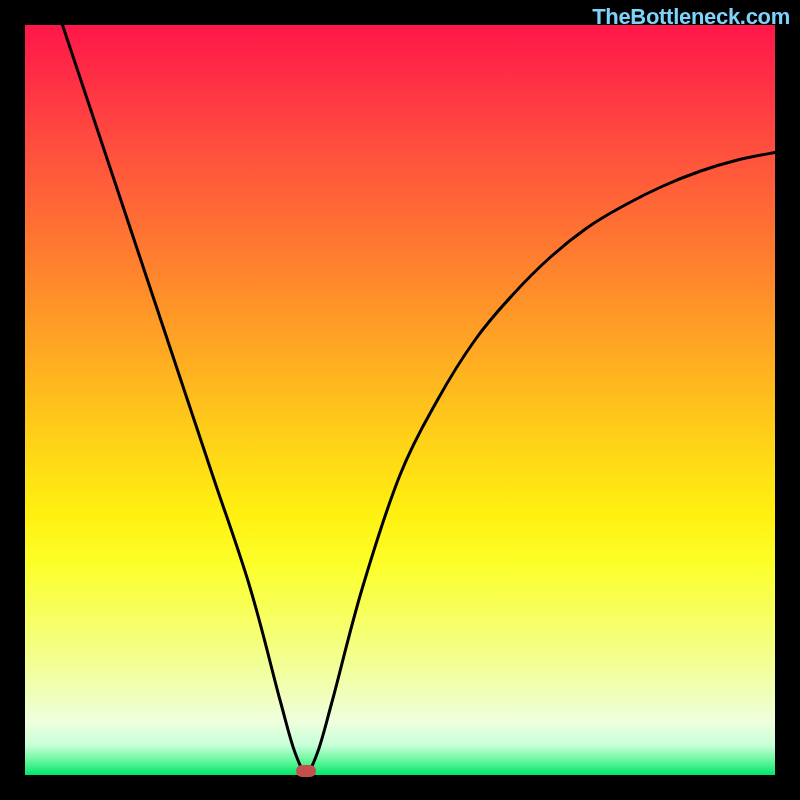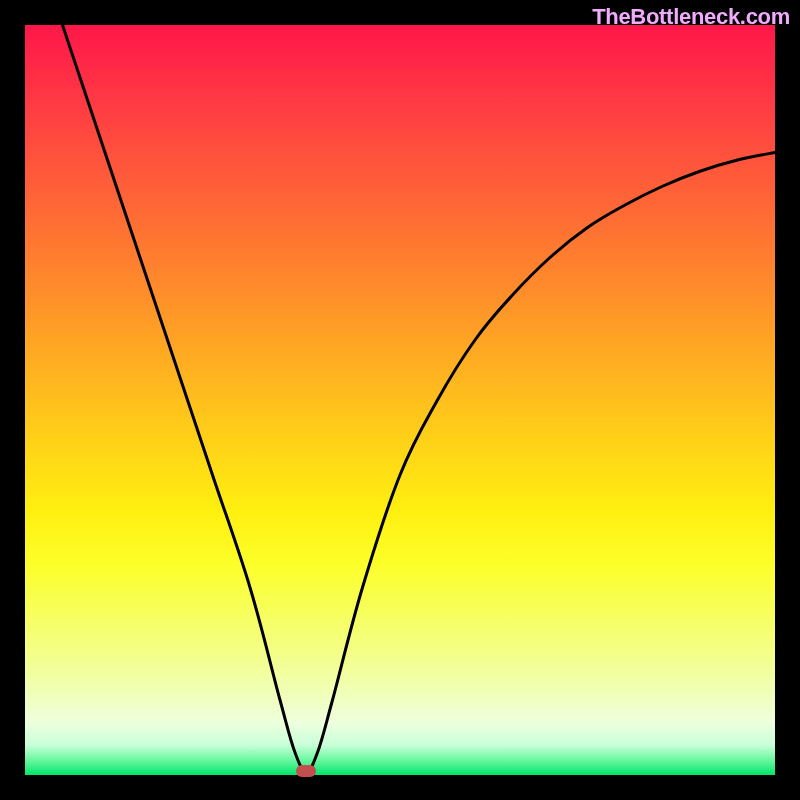--- a/index.html
+++ b/index.html
@@ -34,21 +34,21 @@
       #6bf7a0 98%,
       #00e66a 100%);
   }
   .watermark {
     position: absolute;
     top: 4px;
     right: 10px;
     font-family: Arial, Helvetica, sans-serif;
     font-size: 22px;
     font-weight: 600;
-    color: #f0abfc;
+    color: #7dd3fc;
     letter-spacing: -0.3px;
   }
   svg.curve {
     position: absolute;
     left: 0;
     top: 0;
     width: 750px;
     height: 750px;
     pointer-events: none;
   }

